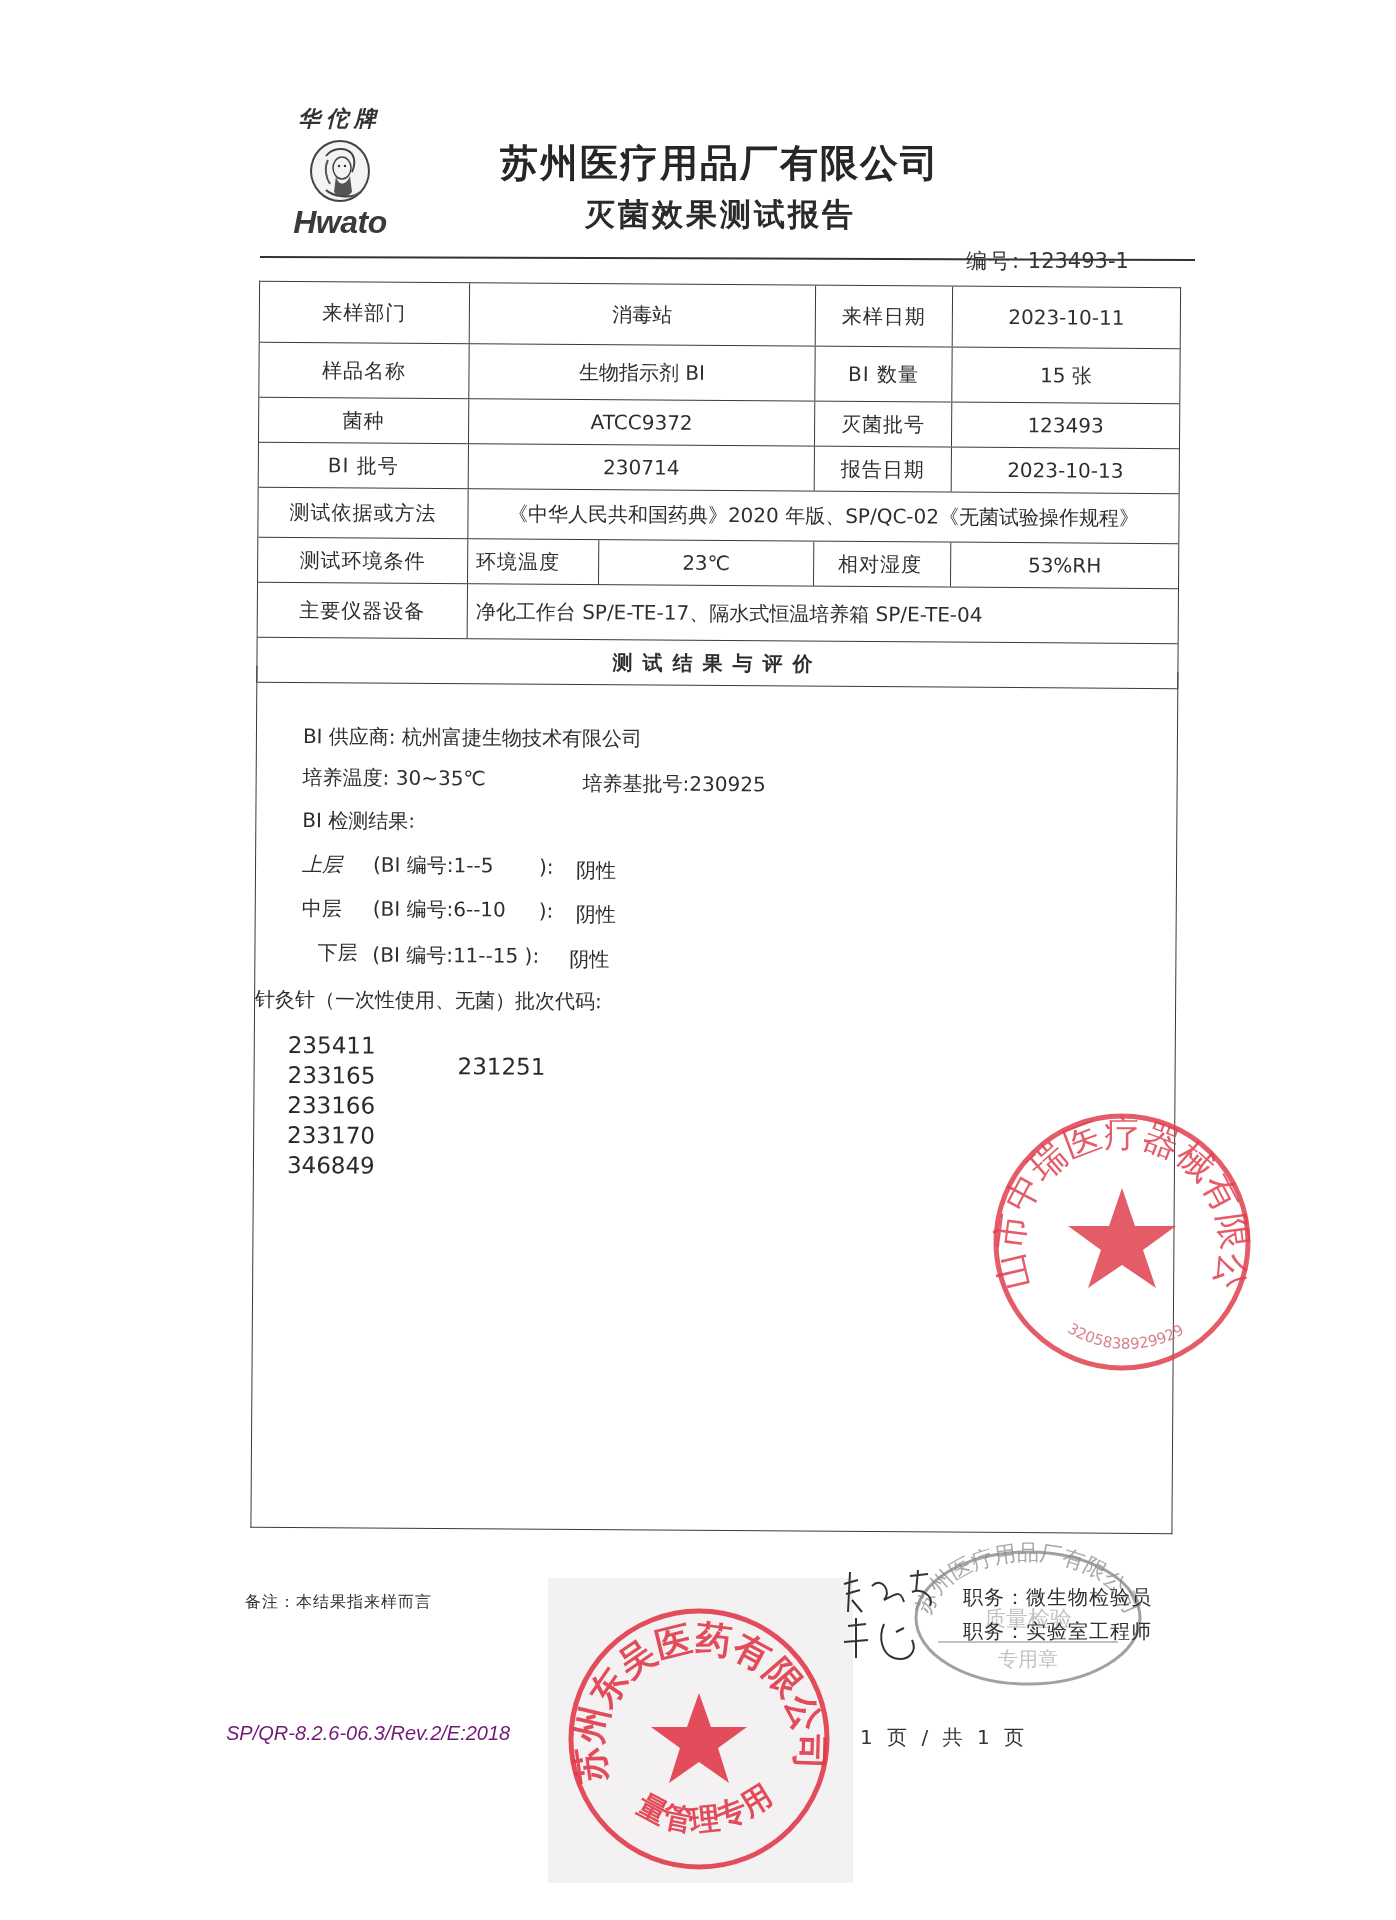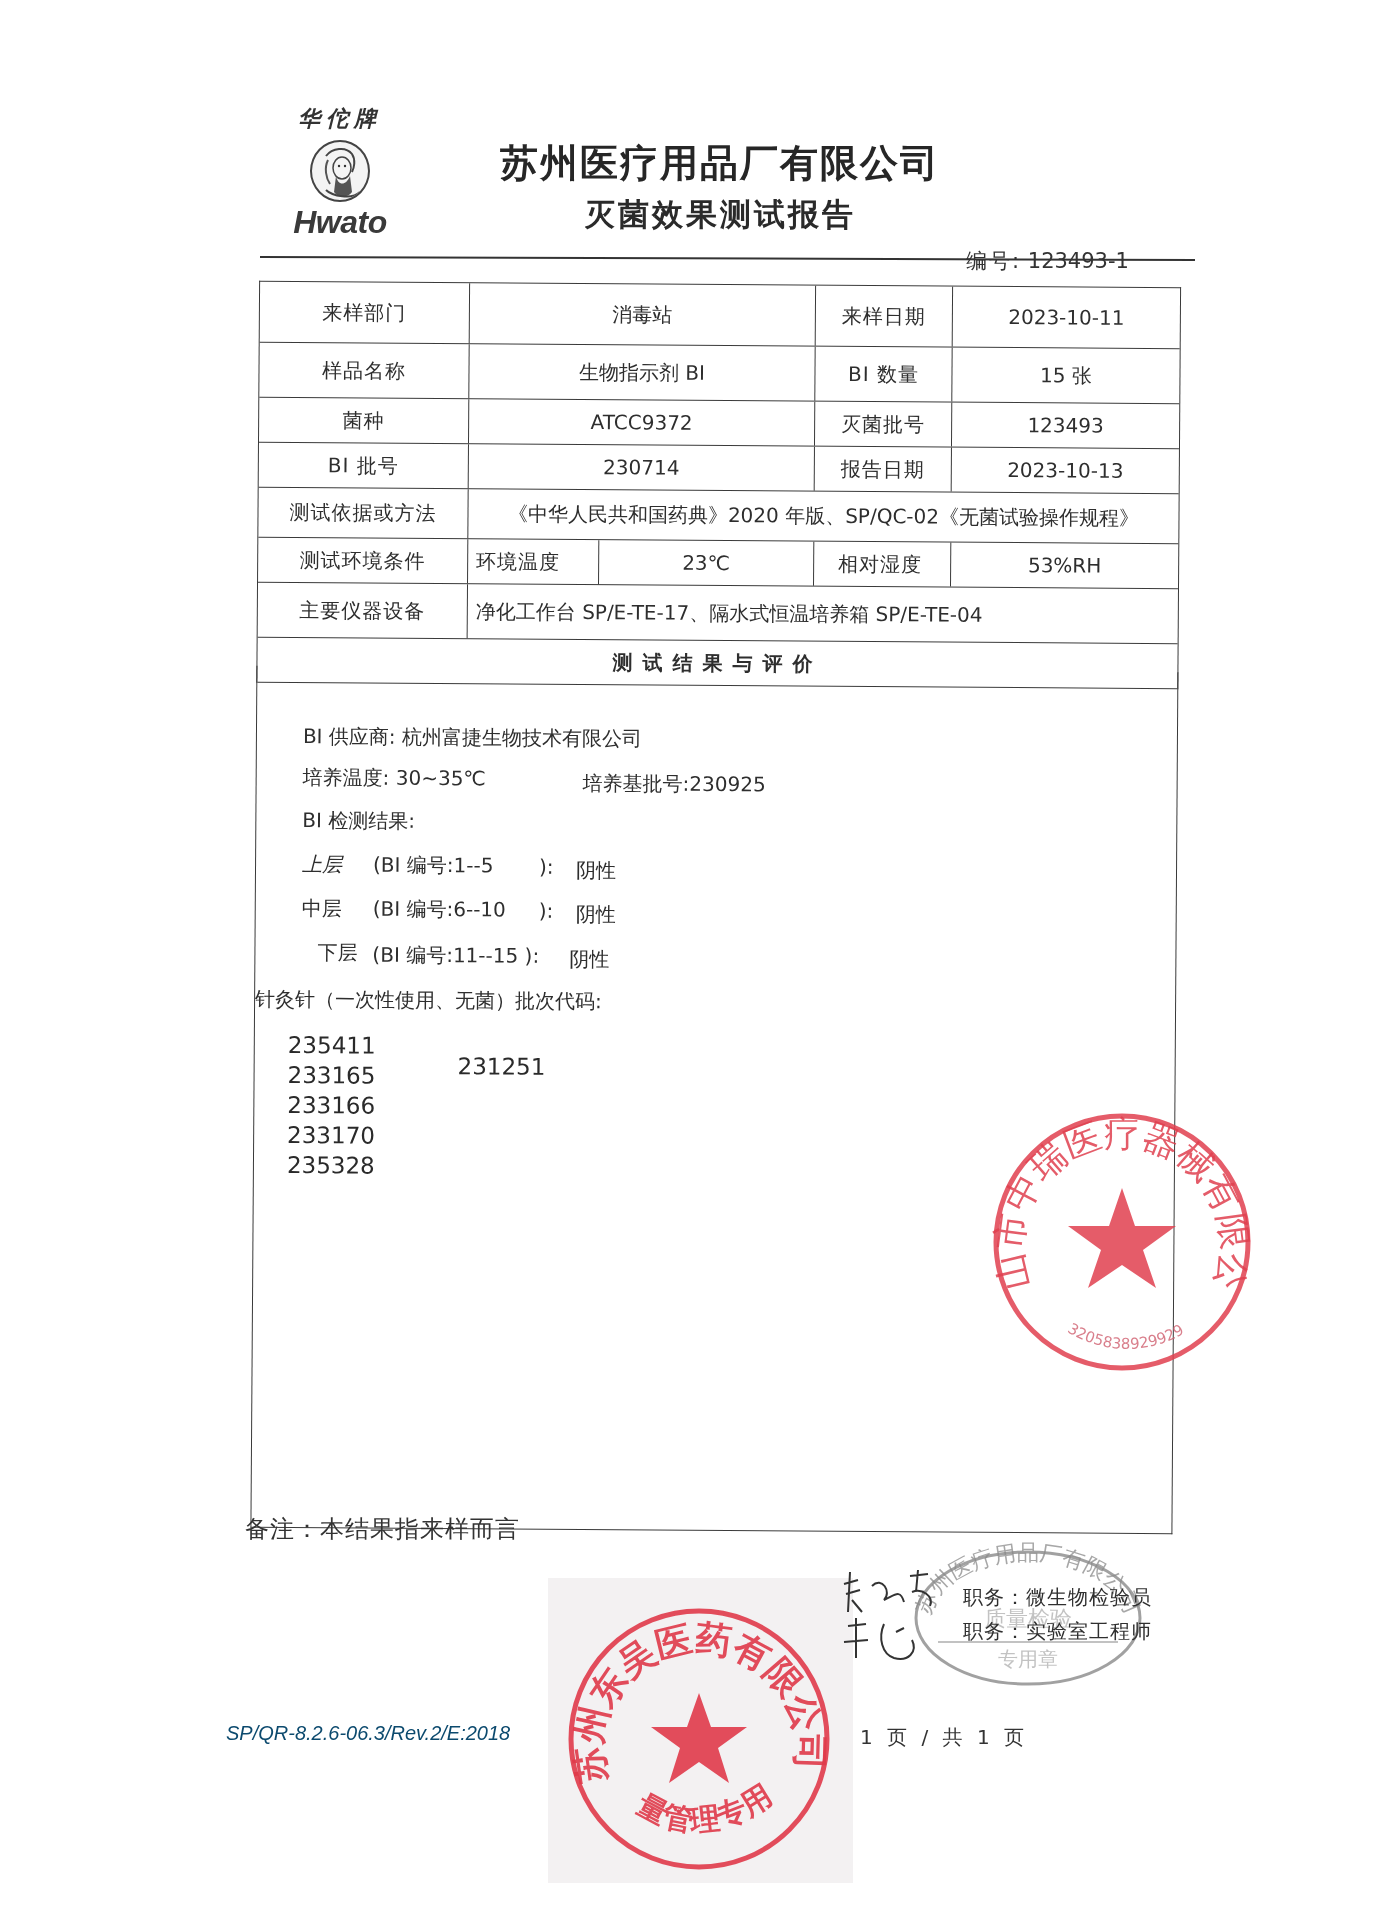--- a/index.html
+++ b/index.html
@@ -42,24 +42,24 @@
 
     .body-box { position: absolute; left: 259px; top: 669px; width: 922px; height: 862px; border: 1.6px solid #3a3a3a; border-top: none; }
 
     .line { position: absolute; font-size: 20px; color: #2e2e2e; white-space: pre; }
     .codes { position: absolute; font-size: 23px; color: #2a2a2a; line-height: 30px; }
 
     
     .stamp { position: absolute; }
     .patch { position: absolute; left: 548px; top: 1578px; width: 305px; height: 305px; background: #f3f1f2; }
 
-    .remarks { left: 245px; top: 1513px; font-size: 24px; color: #333; letter-spacing: 1px; }
+    .remarks { left: 245px; top: 1592px; font-size: 16px; color: #333; letter-spacing: 1px; }
     .sig-area { left: 838px; top: 1562px; width: 340px; height: 120px; }
     .sig-title { position: absolute; font-size: 20px; color: #2f2f2f; white-space: nowrap; letter-spacing: 1px; }
-    .footer-code { left: 226px; top: 1722px; font-size: 20px; font-style: italic; color: #0c4a6e; font-family: "Liberation Sans", sans-serif; }
+    .footer-code { left: 226px; top: 1722px; font-size: 20px; font-style: italic; color: #701a75; font-family: "Liberation Sans", sans-serif; }
     .page-no { left: 860px; top: 1724px; font-size: 20px; color: #333; letter-spacing: 4px; }
   </style>
 </head>
 <body>
 
 <div class="abs logo">
   <div class="brand-cn">华佗牌</div>
   <div class="medallion">
     <svg width="60" height="62" viewBox="0 0 60 62">
       <path d="M14 14 C20 6, 34 4, 40 12 C44 18, 42 26, 40 30" fill="none" stroke="#444" stroke-width="2"></path>
@@ -148,21 +148,21 @@
     <div class="line" style="left:117px; top:275px;">(BI 编号:11--15 ):</div>
     <div class="line" style="left:314px; top:278px;">阴性</div>
 
     <div class="line" style="left:0px; top:320px;">针灸针（一次性使用、无菌）批次代码:</div>
 
     <div class="codes" style="left:33px; top:364px;">
       <div>235411</div>
       <div>233165</div>
       <div>233166</div>
       <div>233170</div>
-      <div>235328</div>
+      <div>346849</div>
     </div>
     <div class="codes" style="left:203px; top:384px;text-align:right;">
       <div>231251</div>
     </div>
   </div>
 </div>
 
 <div class="stamp" style="left:990px; top:1110px; width:264px; height:264px;">
   <svg width="264" height="264" viewBox="0 0 264 264">
     <defs>

